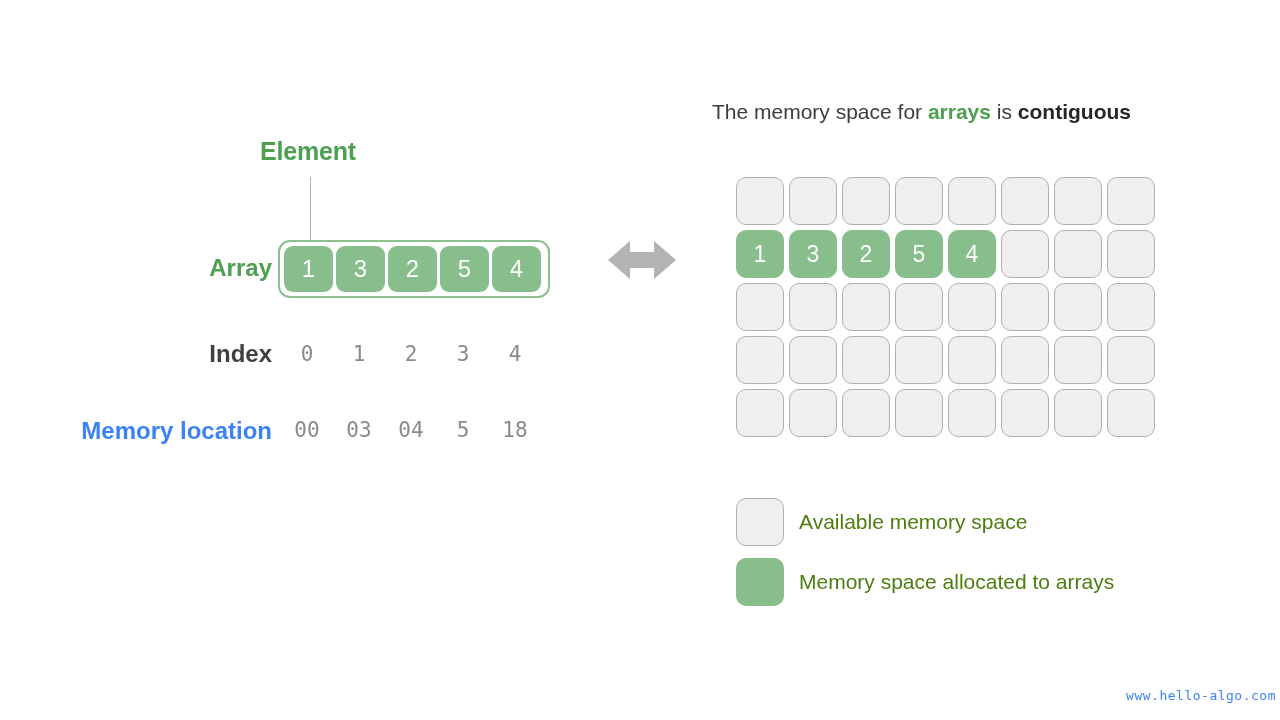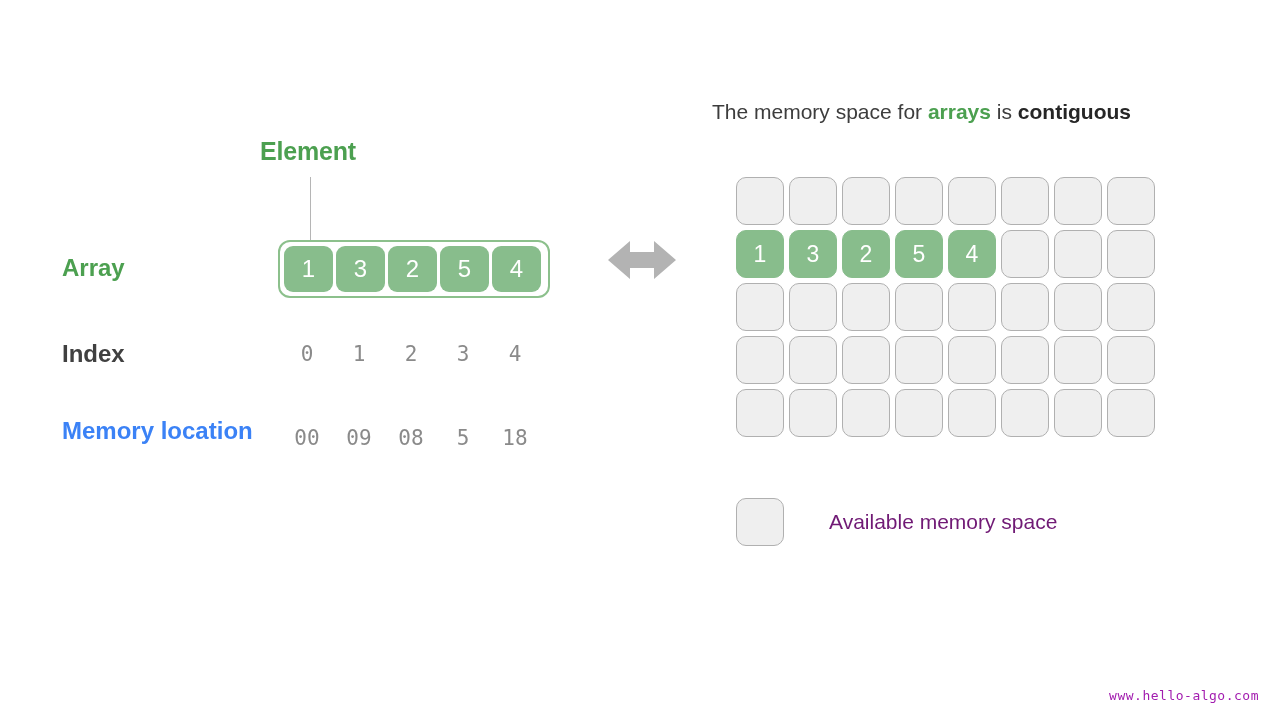--- a/index.html
+++ b/index.html
@@ -40,21 +40,21 @@
     position: absolute;
     left: 310px;
     top: 168px;
     width: 1px;
     height: 66px;
     background: #b5b5b5;
   }
 
   .row-label {
     position: absolute;
-    text-align: left;
+    text-align: right;
     font-size: 24px;
     font-weight: bold;
     white-space: nowrap;
     width: 210px;
     left: 62px;
   }
   #label-array { top: 245px; color: #4ca050; }
   #label-index { top: 331px; color: #404040; }
   #label-memory { top: 408px; color: #3b82f6; }
 
@@ -88,21 +88,21 @@
 
   
   .num-row {
     position: absolute;
     left: 281px;
     display: flex;
     font-family: "DejaVu Sans Mono", monospace;
     color: #8a8a8a;
   }
   #index-row { top: 333px; font-size: 21px; }
-  #memory-row { top: 409px; font-size: 21px; margin-top: 8px; }
+  #memory-row { top: 409px; font-size: 21px; }
   .num-cell {
     width: 52px;
     text-align: center;
   }
 
   
   #exchange-arrow {
     position: absolute;
     left: 608px;
     top: 236px;
@@ -178,34 +178,34 @@
     flex: 0 0 auto;
   }
   .legend-swatch.available {
     background: #efefef;
     border: 1.6px solid #b0b0b0;
   }
   .legend-swatch.allocated {
     background: #88bd8c;
   }
   .legend-text {
-    margin-left: 45px;
+    margin-left: 15px;
     font-size: 21px;
-    color: #701a75;
+    color: #4d7c0f;
     white-space: nowrap;
   }
 
   
   #watermark {
     position: absolute;
-    right: 21px;
+    right: 4px;
     bottom: 17px;
     font-family: "DejaVu Sans Mono", monospace;
     font-size: 13px;
-    color: #a21caf;
+    color: #3b82f6;
     letter-spacing: 0.5px;
   }
 </style>
 </head>
 <body>
 
 <div id="left-panel">
 
   <div id="element-callout">Element</div>
 
@@ -228,22 +228,22 @@
   <div class="num-row" id="index-row">
     <div class="num-cell">0</div>
     <div class="num-cell">1</div>
     <div class="num-cell">2</div>
     <div class="num-cell">3</div>
     <div class="num-cell">4</div>
   </div>
 
   <div class="num-row" id="memory-row">
     <div class="num-cell">00</div>
-    <div class="num-cell">09</div>
-    <div class="num-cell">08</div>
+    <div class="num-cell">03</div>
+    <div class="num-cell">04</div>
     <div class="num-cell">5</div>
     <div class="num-cell">18</div>
   </div>
 </div>
 
 <svg id="exchange-arrow" viewBox="0 0 68 48">
   <polygon points="0,24 22,5 22,16 46,16 46,5 68,24 46,43 46,32 22,32 22,43" fill="#b3b3b3"></polygon>
 </svg>
 
 <div id="right-panel">
@@ -298,16 +298,20 @@
     <div class="mem-cell"></div>
     <div class="mem-cell"></div>
     <div class="mem-cell"></div>
   </div>
 
   <div id="legend">
     <div class="legend-row">
       <div class="legend-swatch available"></div>
       <div class="legend-text">Available memory space</div>
     </div>
+    <div class="legend-row">
+      <div class="legend-swatch allocated"></div>
+      <div class="legend-text">Memory space allocated to arrays</div>
+    </div>
   </div>
 </div>
 
 <div id="watermark">www.hello-algo.com</div>
 
 </body></html>

